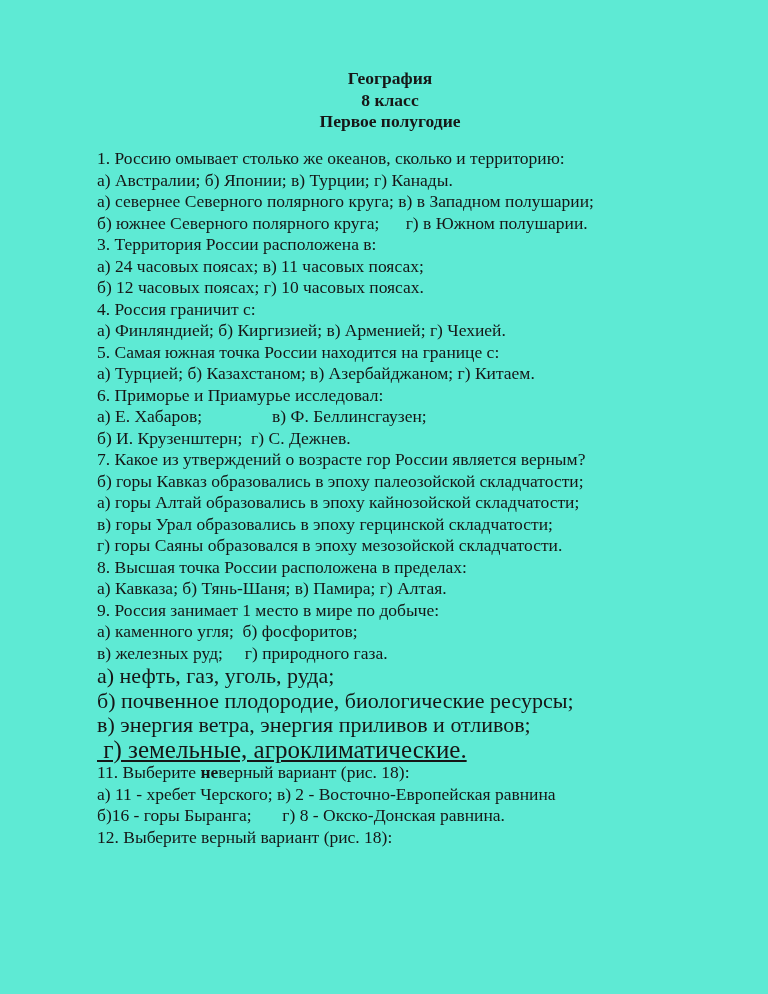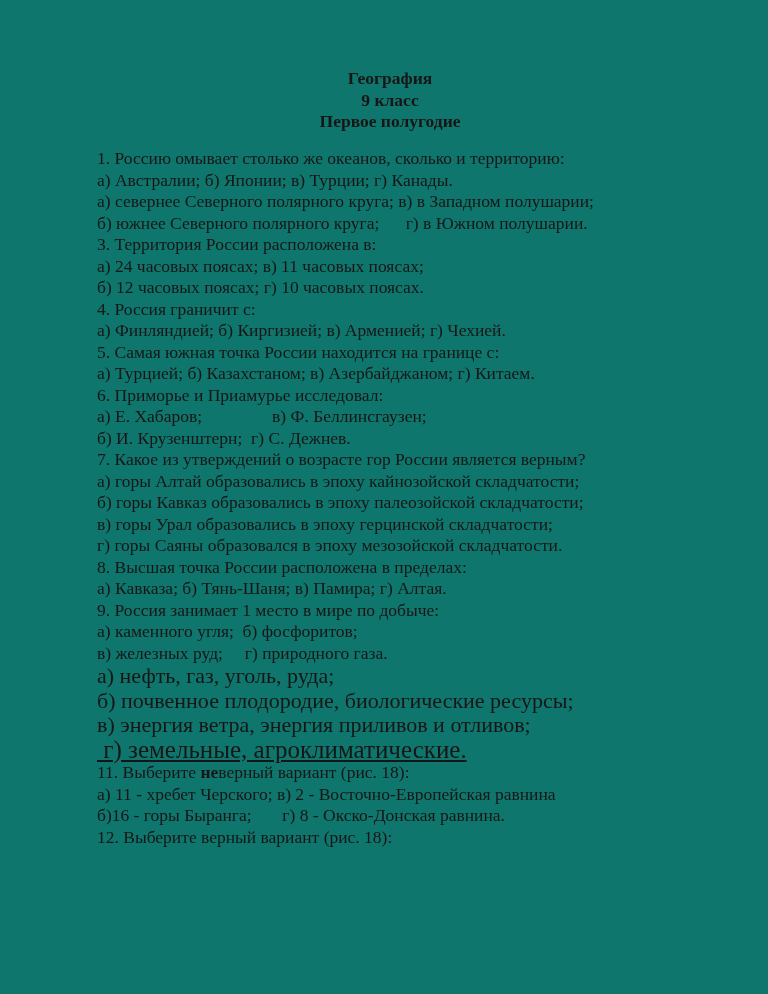--- a/index.html
+++ b/index.html
@@ -2,21 +2,21 @@
 <html><head>
 <meta charset="utf-8">
 <style>
   * { margin: 0; padding: 0; box-sizing: border-box; }
   html, body { background: #ffffff; }
   body { width: 768px; height: 994px; overflow: hidden; }
 
   .page {
     width: 768px;
     height: 994px;
-    background: #0f766e;
+    background: #5eead4;
     color: #161616;
     font-family: "Liberation Serif", "DejaVu Serif", serif;
     padding: 68px 85px 0 97px;
     overflow: hidden;
   }
 
   .doc-header {
     text-align: center;
     font-weight: 700;
     font-size: 17.5px;
@@ -50,21 +50,21 @@
 
   .bold { font-weight: 700; }
 </style>
 </head>
 <body>
 
 <div class="page">
 
   <div class="doc-header">
     <div>География</div>
-    <div>9 класс</div>
+    <div>8 класс</div>
     <div>Первое полугодие</div>
   </div>
 
   <div class="doc-body">
 
     <div class="line">1. Россию омывает столько же океанов, сколько и территорию:</div>
     <div class="line">а) Австралии; б) Японии; в) Турции; г) Канады.</div>
 
     <div class="line">а) севернее Северного полярного круга; в) в Западном полушарии;</div>
     <div class="line">б) южнее Северного полярного круга;      г) в Южном полушарии.</div>
@@ -77,22 +77,22 @@
     <div class="line">а) Финляндией; б) Киргизией; в) Арменией; г) Чехией.</div>
 
     <div class="line">5. Самая южная точка России находится на границе с:</div>
     <div class="line">а) Турцией; б) Казахстаном; в) Азербайджаном; г) Китаем.</div>
 
     <div class="line">6. Приморье и Приамурье исследовал:</div>
     <div class="line">а) Е. Хабаров;                в) Ф. Беллинсгаузен;</div>
     <div class="line">б) И. Крузенштерн;  г) С. Дежнев.</div>
 
     <div class="line">7. Какое из утверждений о возрасте гор России является верным?</div>
+    <div class="line">б) горы Кавказ образовались в эпоху палеозойской складчатости;</div>
     <div class="line">а) горы Алтай образовались в эпоху кайнозойской складчатости;</div>
-    <div class="line">б) горы Кавказ образовались в эпоху палеозойской складчатости;</div>
     <div class="line">в) горы Урал образовались в эпоху герцинской складчатости;</div>
     <div class="line">г) горы Саяны образовался в эпоху мезозойской складчатости.</div>
 
     <div class="line">8. Высшая точка России расположена в пределах:</div>
     <div class="line">а) Кавказа; б) Тянь-Шаня; в) Памира; г) Алтая.</div>
 
     <div class="line">9. Россия занимает 1 место в мире по добыче:</div>
     <div class="line">а) каменного угля;  б) фосфоритов;</div>
     <div class="line">в) железных руд;     г) природного газа.</div>
 

